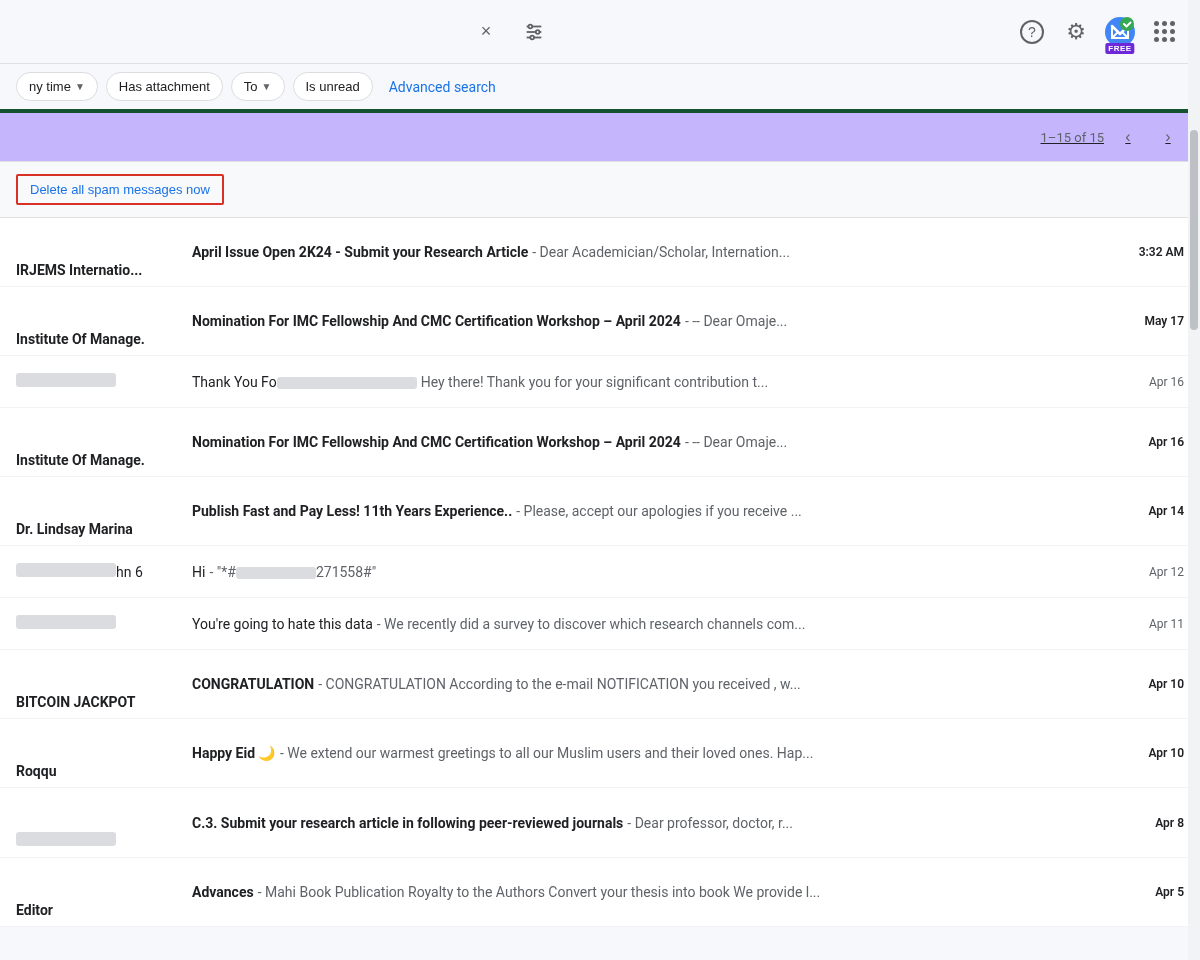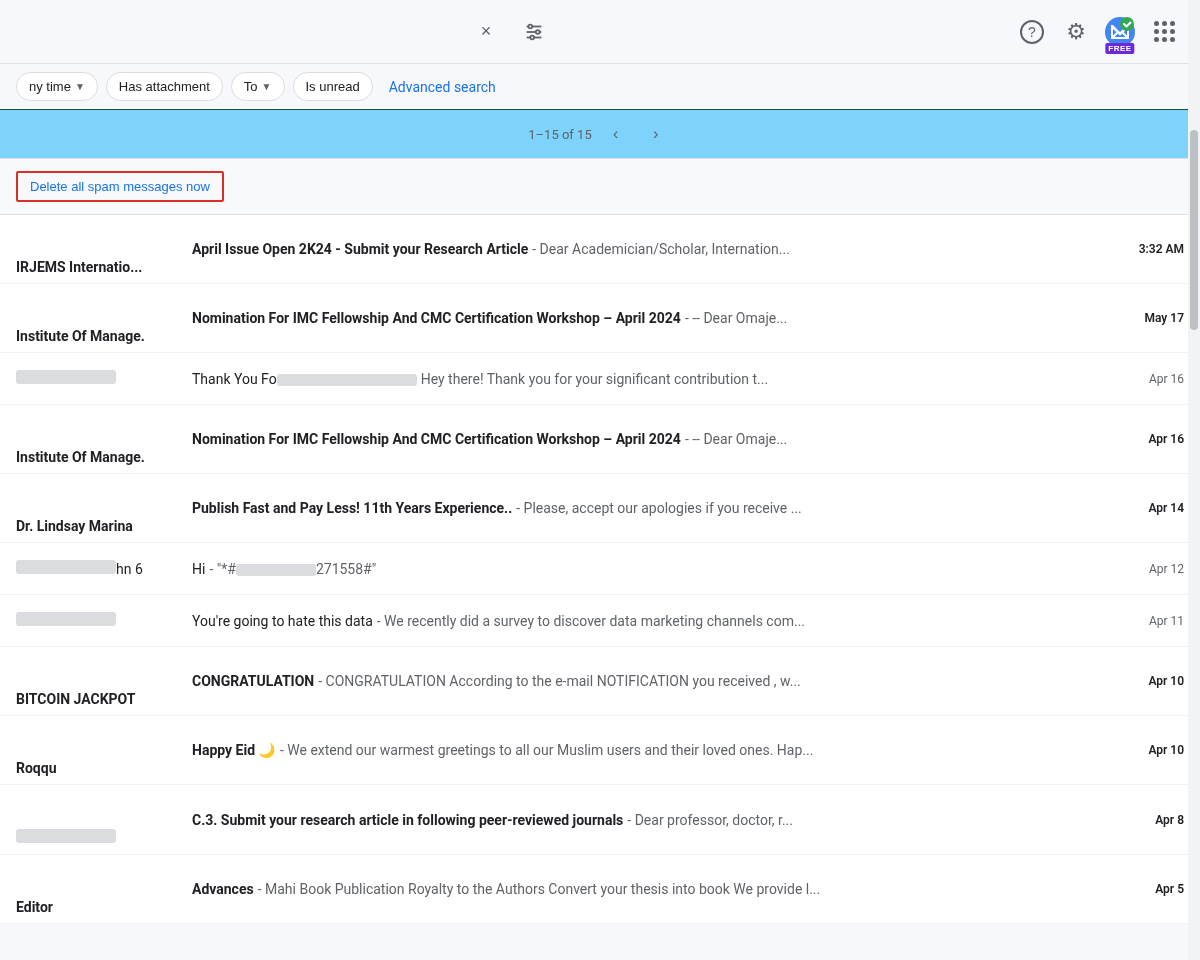--- a/index.html
+++ b/index.html
@@ -70,21 +70,21 @@
       border-radius: 50%;
       display: flex; align-items: center; justify-content: center;
     }
 
     .filter-bar {
       background: #f6f8fc;
       padding: 8px 16px;
       display: flex;
       align-items: center;
       gap: 8px;
-      border-bottom: 1px solid #14532d;
+      border-bottom: 4px solid #14532d;
     }
 
     .filter-chip {
       display: flex;
       align-items: center;
       gap: 4px;
       padding: 6px 12px;
       border: 1px solid #dadce0;
       border-radius: 16px;
       background: white;
@@ -103,26 +103,27 @@
       color: #1a73e8;
       font-size: 14px;
       cursor: pointer;
       background: none;
       border: none;
       padding: 4px 8px;
       text-decoration: none;
     }
 
     .toolbar {
-      background: #7dd3fc;
+      background: #c4b5fd;
       padding: 8px 16px;
       display: flex;
       align-items: center;
-      justify-content: center;
+      justify-content: flex-end;
       border-bottom: 1px solid #e0e0e0;
+      text-decoration: underline;
     }
 
     .pagination {
       display: flex;
       align-items: center;
       gap: 8px;
       font-size: 13px;
       color: #5f6368;
     }
 
@@ -416,21 +417,21 @@
       <span class="subject">Hi</span>
       <span class="preview"> - "*#<span class="redacted-short"></span>271558#"</span>
     </div>
     <span class="date">Apr 12</span>
   </div>
 
   <div class="email-row">
     <span class="sender"><span class="sender-redacted"></span></span>
     <div class="email-body">
       <span class="subject">You're going to hate this data</span>
-      <span class="preview"> - We recently did a survey to discover data marketing channels com...</span>
+      <span class="preview"> - We recently did a survey to discover which research channels com...</span>
     </div>
     <span class="date">Apr 11</span>
   </div>
 
   <div class="email-row unread">
     <span class="sender">BITCOIN JACKPOT</span>
     <div class="email-body">
       <span class="subject subject-bold">CONGRATULATION</span>
       <span class="preview"> - CONGRATULATION According to the e-mail NOTIFICATION you received , w...</span>
     </div>

